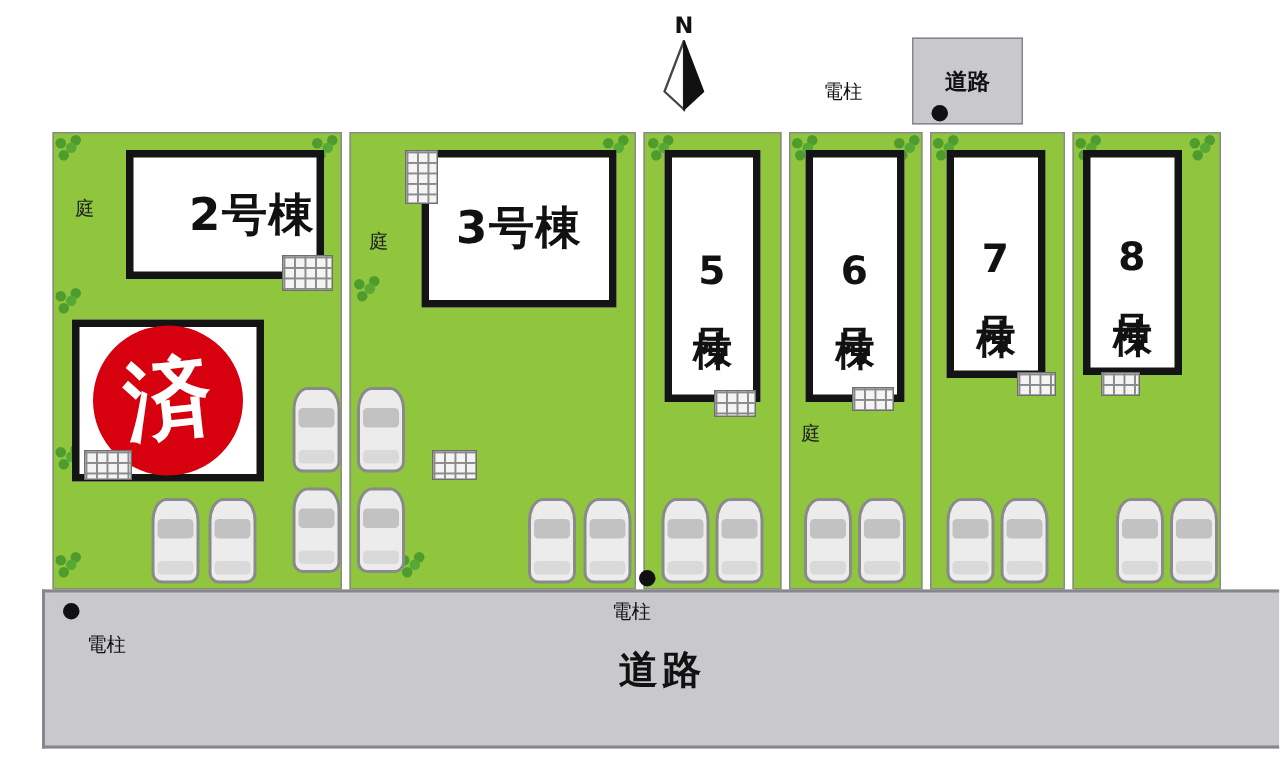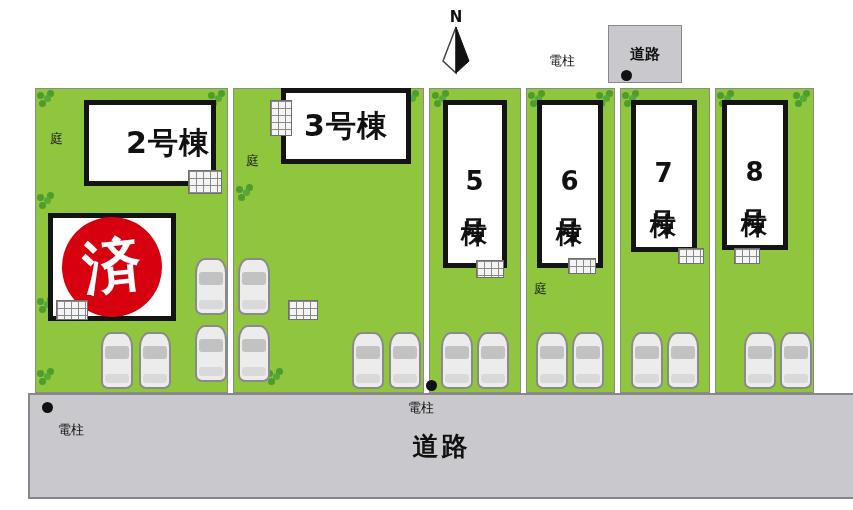--- a/index.html
+++ b/index.html
@@ -43,21 +43,21 @@
   .lot-6 { left:715px; top:88px; width:99px;  height:305px; }
   
   .bldg {
     position:absolute; background:#fff; border:5px solid #141414; box-sizing:border-box;
     display:flex; align-items:center; justify-content:center;
   }
   .bldg span { font-weight:bold; color:#111; font-size:30px; letter-spacing:1px; }
   .bldg.v span { writing-mode:vertical-rl; text-orientation:upright; font-size:26px; letter-spacing:2px; }
   .bldg-2 { left:84px;  top:100px; width:132px; height:86px;padding-left:36px; }
   .bldg-sold { left:48px; top:213px; width:128px; height:108px; }
-  .bldg-3 { left:281px; top:88px; width:130px; height:76px; }
+  .bldg-3 { left:281px; top:100px; width:130px; height:105px; }
   .bldg-4 { left:285px; top:221px; width:130px; height:84px; }
   .bldg-5 { left:443px; top:100px; width:64px; height:168px; }
   .bldg-6 { left:537px; top:100px; width:66px; height:168px; }
   .bldg-7 { left:631px; top:100px; width:66px; height:152px; }
   .bldg-8 { left:722px; top:100px; width:66px; height:150px; }
   
   .sold-stamp {
     position:absolute; left:64px; top:219px; width:96px; height:96px; border-radius:50%;
     background:#d7000f; color:#fff; display:flex; align-items:center; justify-content:center;
     font-size:58px; font-weight:bold; transform:rotate(-6deg);

